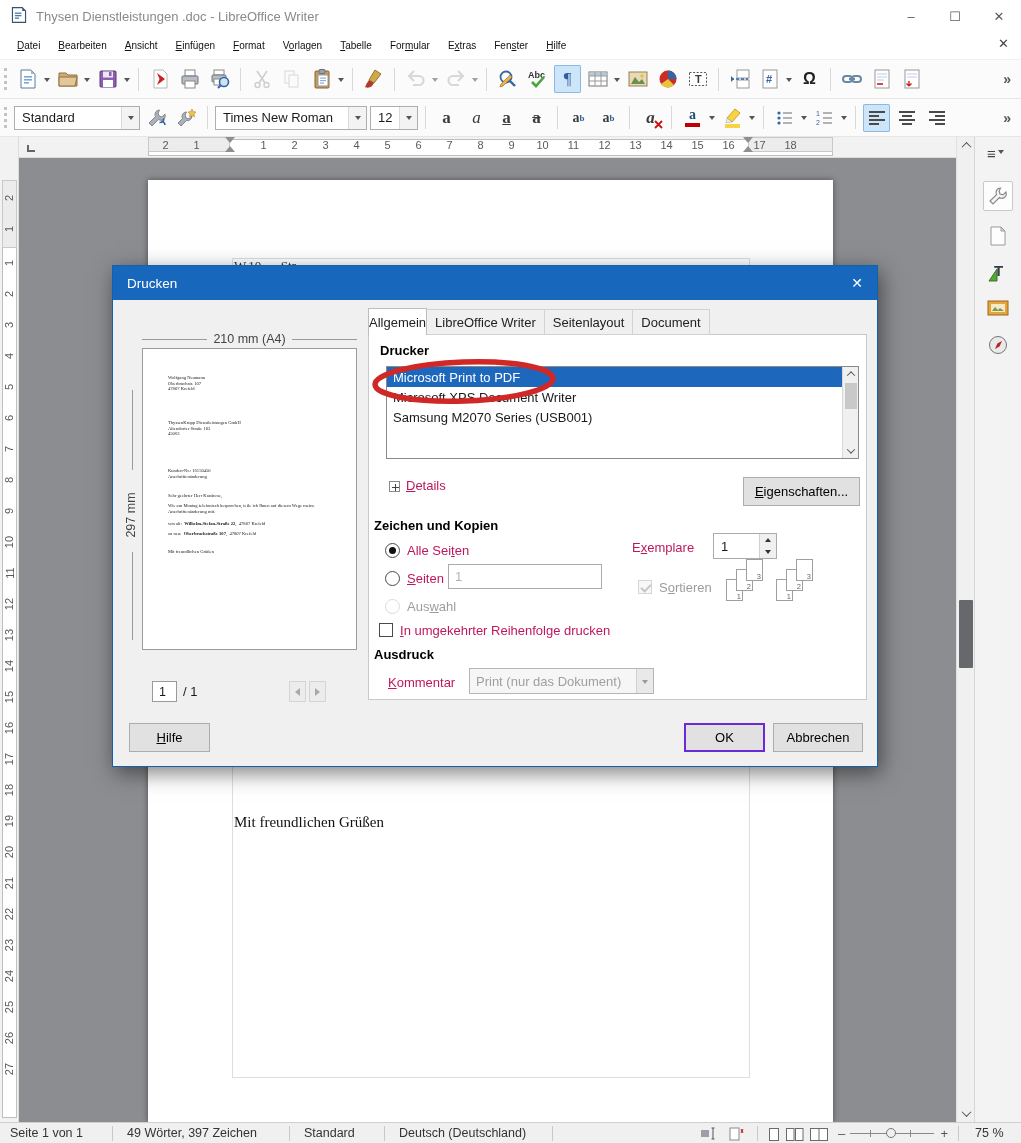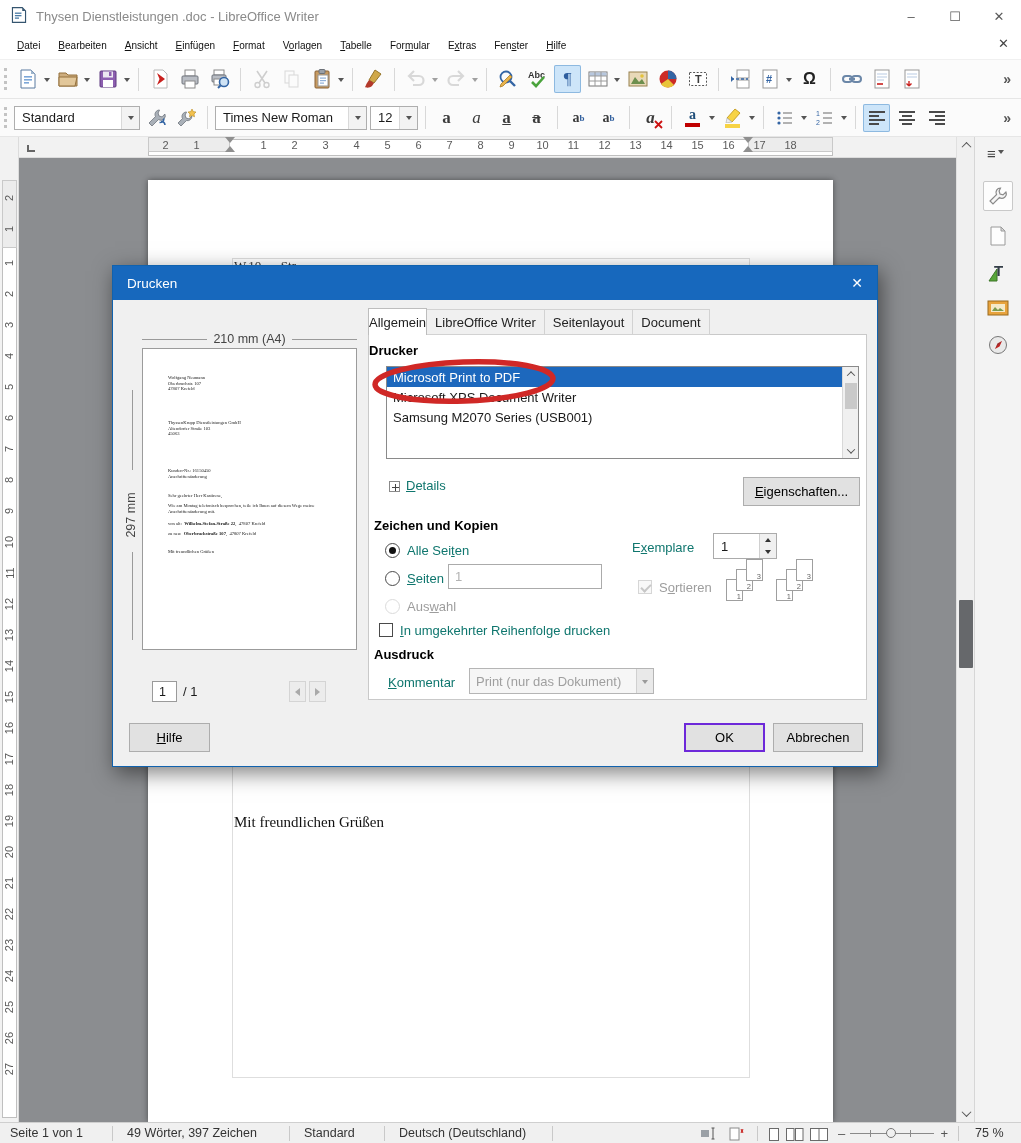--- a/index.html
+++ b/index.html
@@ -101,21 +101,21 @@
   .prow{height:20px;display:flex;align-items:center;padding-left:6px;font-size:13px;width:456px}
   .prow.selected{background:#1d68bd;color:#fff}
   .lsb{position:absolute;right:0;top:0;bottom:0;width:16px;background:#f0f0f0;border-left:1px solid #d8d8d8}
   .lsb .sarr{width:16px;height:14px}
   .lsb .chev{width:6px;height:6px}
   .lsbthumb{position:absolute;left:2px;top:16px;width:12px;height:26px;background:#c9c9c9}
   .ellipse-svg{position:absolute;left:0;top:18px;pointer-events:none;z-index:5}
   .expander{position:absolute;width:11px;height:11px;border:1px solid #8a8a8a;background:#fff}
   .expander::before{content:"";position:absolute;left:2px;top:4.5px;width:7px;height:1px;background:#444}
   .expander::after{content:"";position:absolute;left:4.5px;top:2px;width:1px;height:7px;background:#444}
-  .lbl{position:absolute;font-size:13px;color:#0f766e;white-space:nowrap}
+  .lbl{position:absolute;font-size:13px;color:#be185d;white-space:nowrap}
   .lbl.gray{color:#9d9d9d}
   .btn{position:absolute;background:#e1e1e1;border:1px solid #adadad;font-size:13px;display:flex;align-items:center;justify-content:center;color:#000}
   .btn.focus{border:2px solid #6d28d9}
   .radio{position:absolute;width:15px;height:15px;border:1px solid #4a4a4a;border-radius:50%;background:#fff}
   .radio.checked::after{content:"";position:absolute;left:3px;top:3px;width:7px;height:7px;border-radius:50%;background:#111}
   .radio.dis{border-color:#bdbdbd}
   .check{position:absolute;width:14px;height:14px;border:1px solid #4a4a4a;background:#fff}
   .check.dis{border-color:#b5b5b5;background:#f3f3f3}
   .check.checked::after{content:"";position:absolute;left:2px;top:3px;width:8px;height:4px;border-left:2px solid #9a9a9a;border-bottom:2px solid #9a9a9a;transform:rotate(-45deg)}
   .tinput{position:absolute;border:1px solid #ababab;background:#fff;font-size:13px;display:flex;align-items:center;padding-left:6px}
@@ -753,21 +753,21 @@
       </div>
     <span class="pgnav-lb">/ 1</span>
     <span class="navbtn prev" style="left:176px">
         <span class="tri"></span>
       </span>
     <span class="navbtn next" style="left:196px">
         <span class="tri"></span>
       </span>
 
     <div class="cbox">
-      <span class="h3" style="left:0;top:8px">Drucker</span>
+      <span class="h3" style="left:11px;top:8px">Drucker</span>
       <div class="plist">
         <div>
 
         <div class="prow selected">
               <span>Microsoft Print to PDF</span>
             </div>
             <div class="prow">
               <span>Microsoft XPS Document Writer</span>
             </div>
             <div class="prow">

